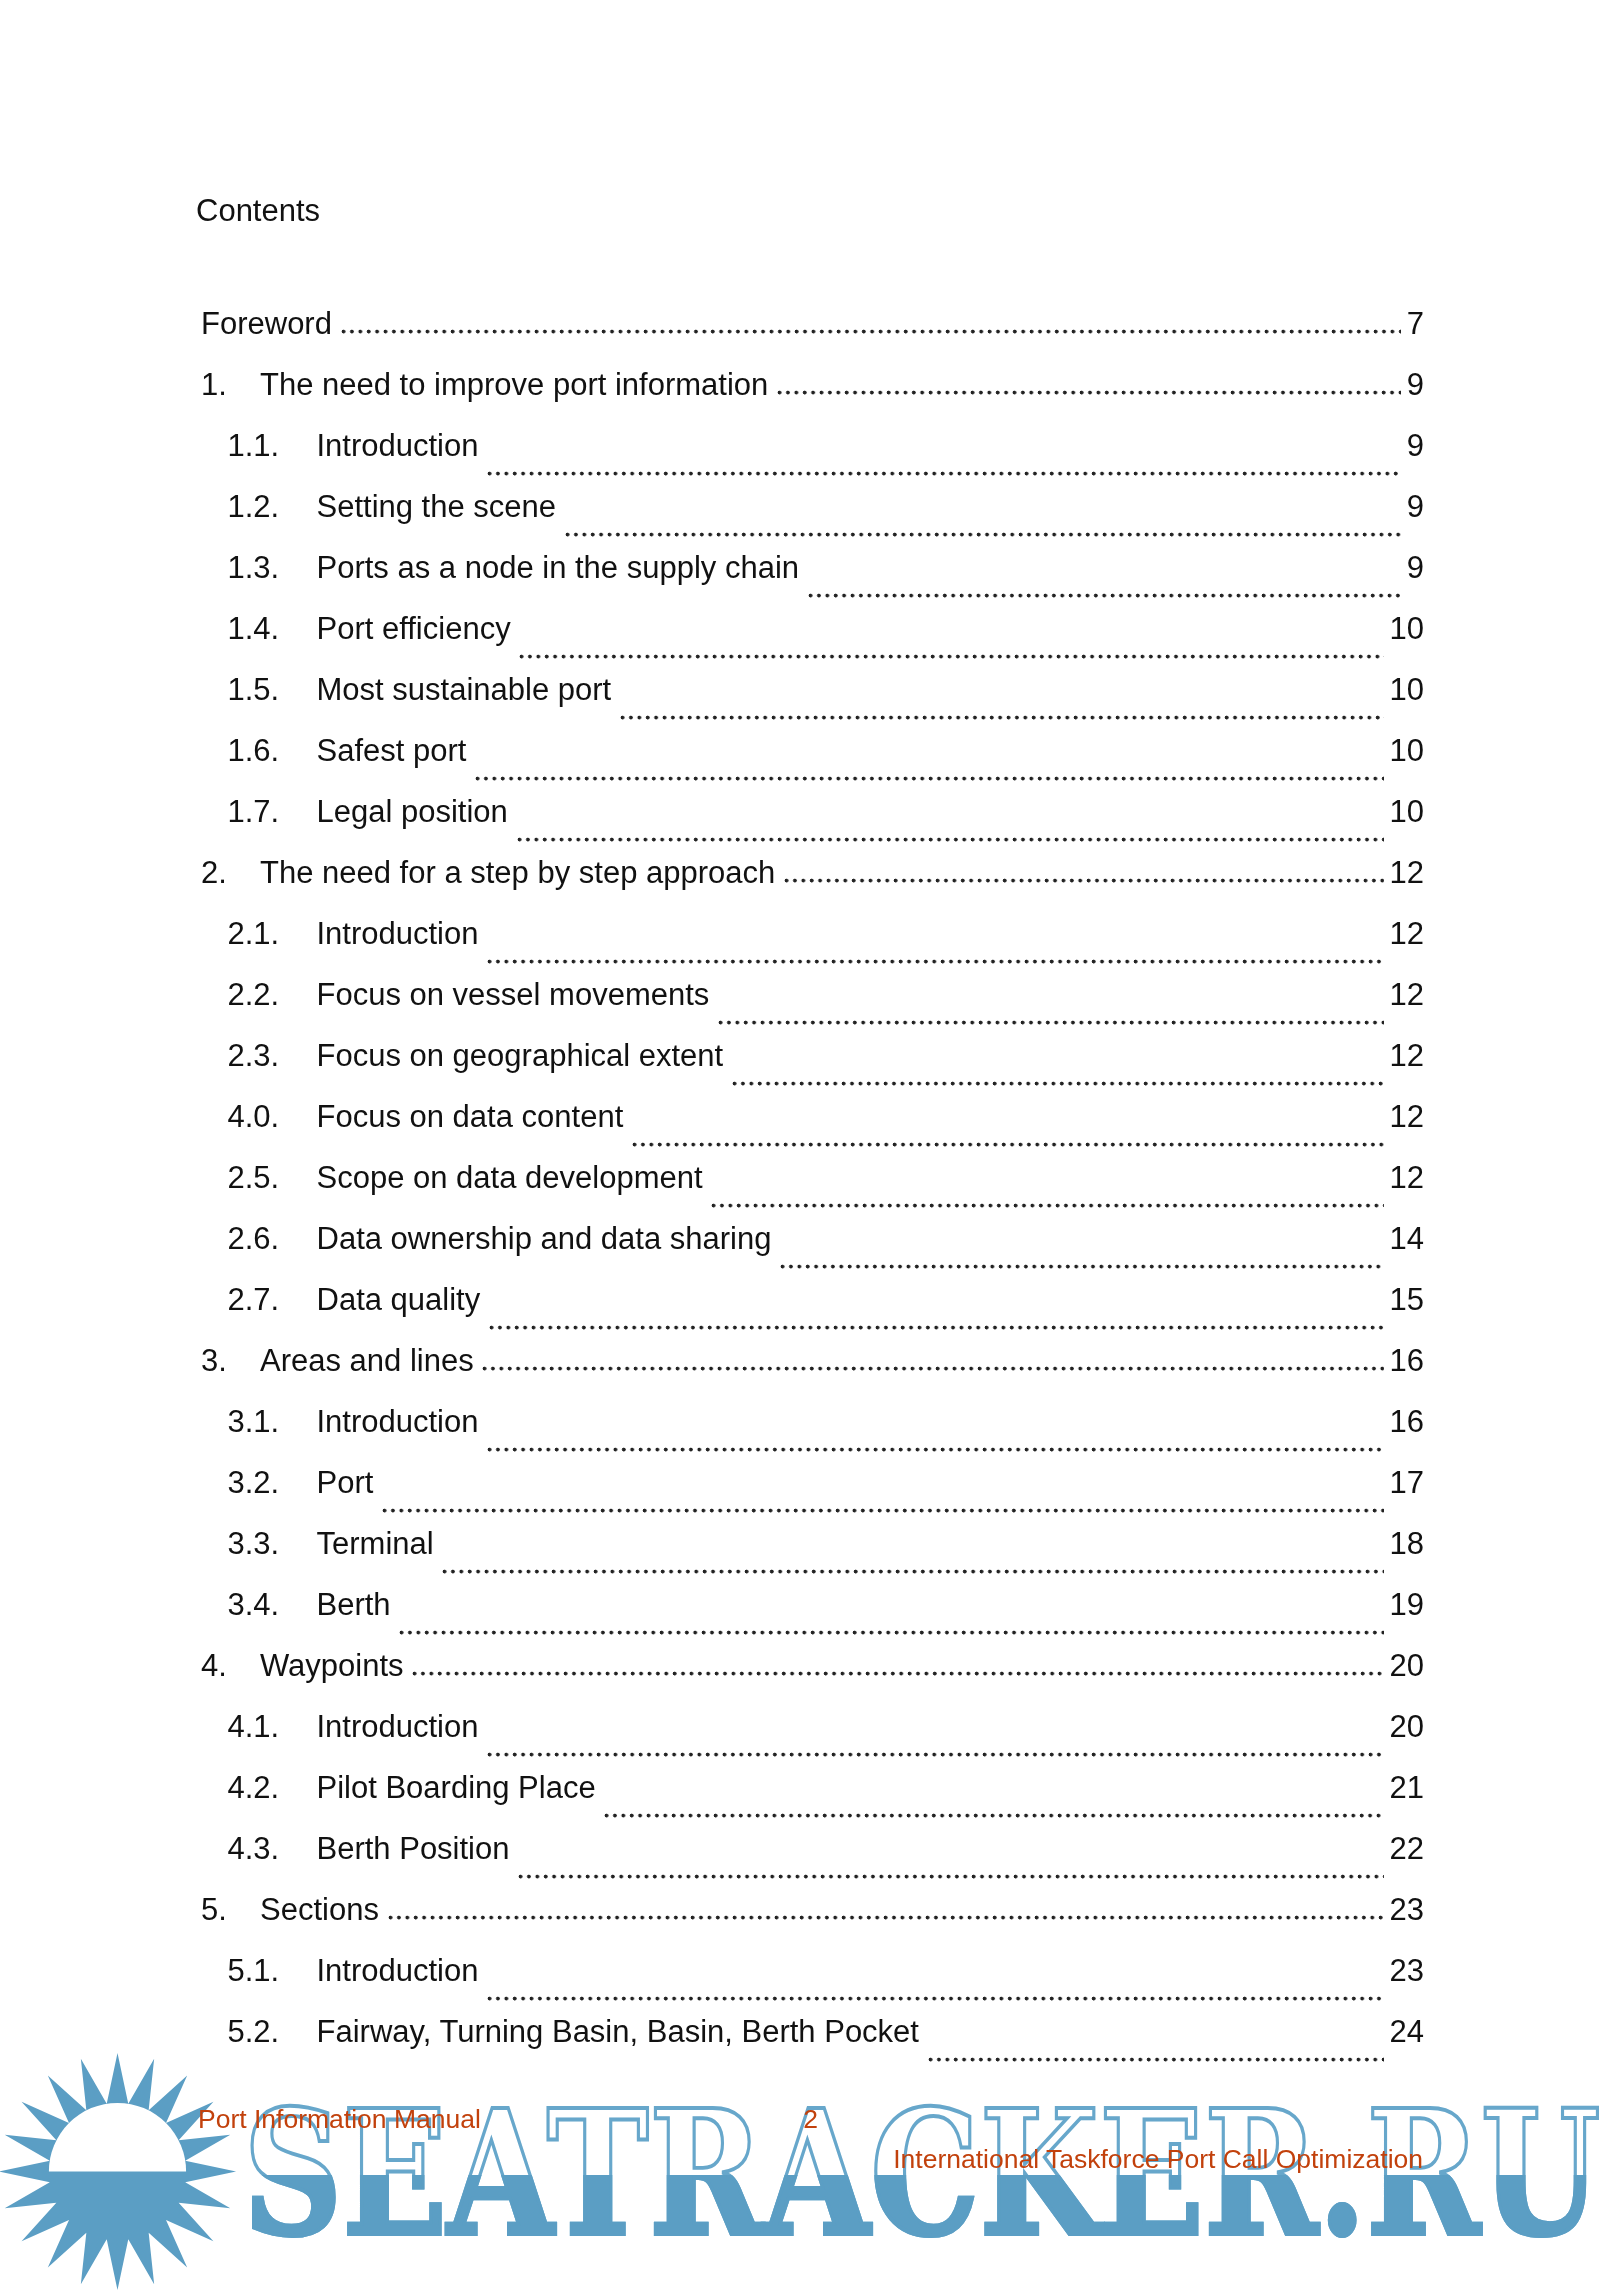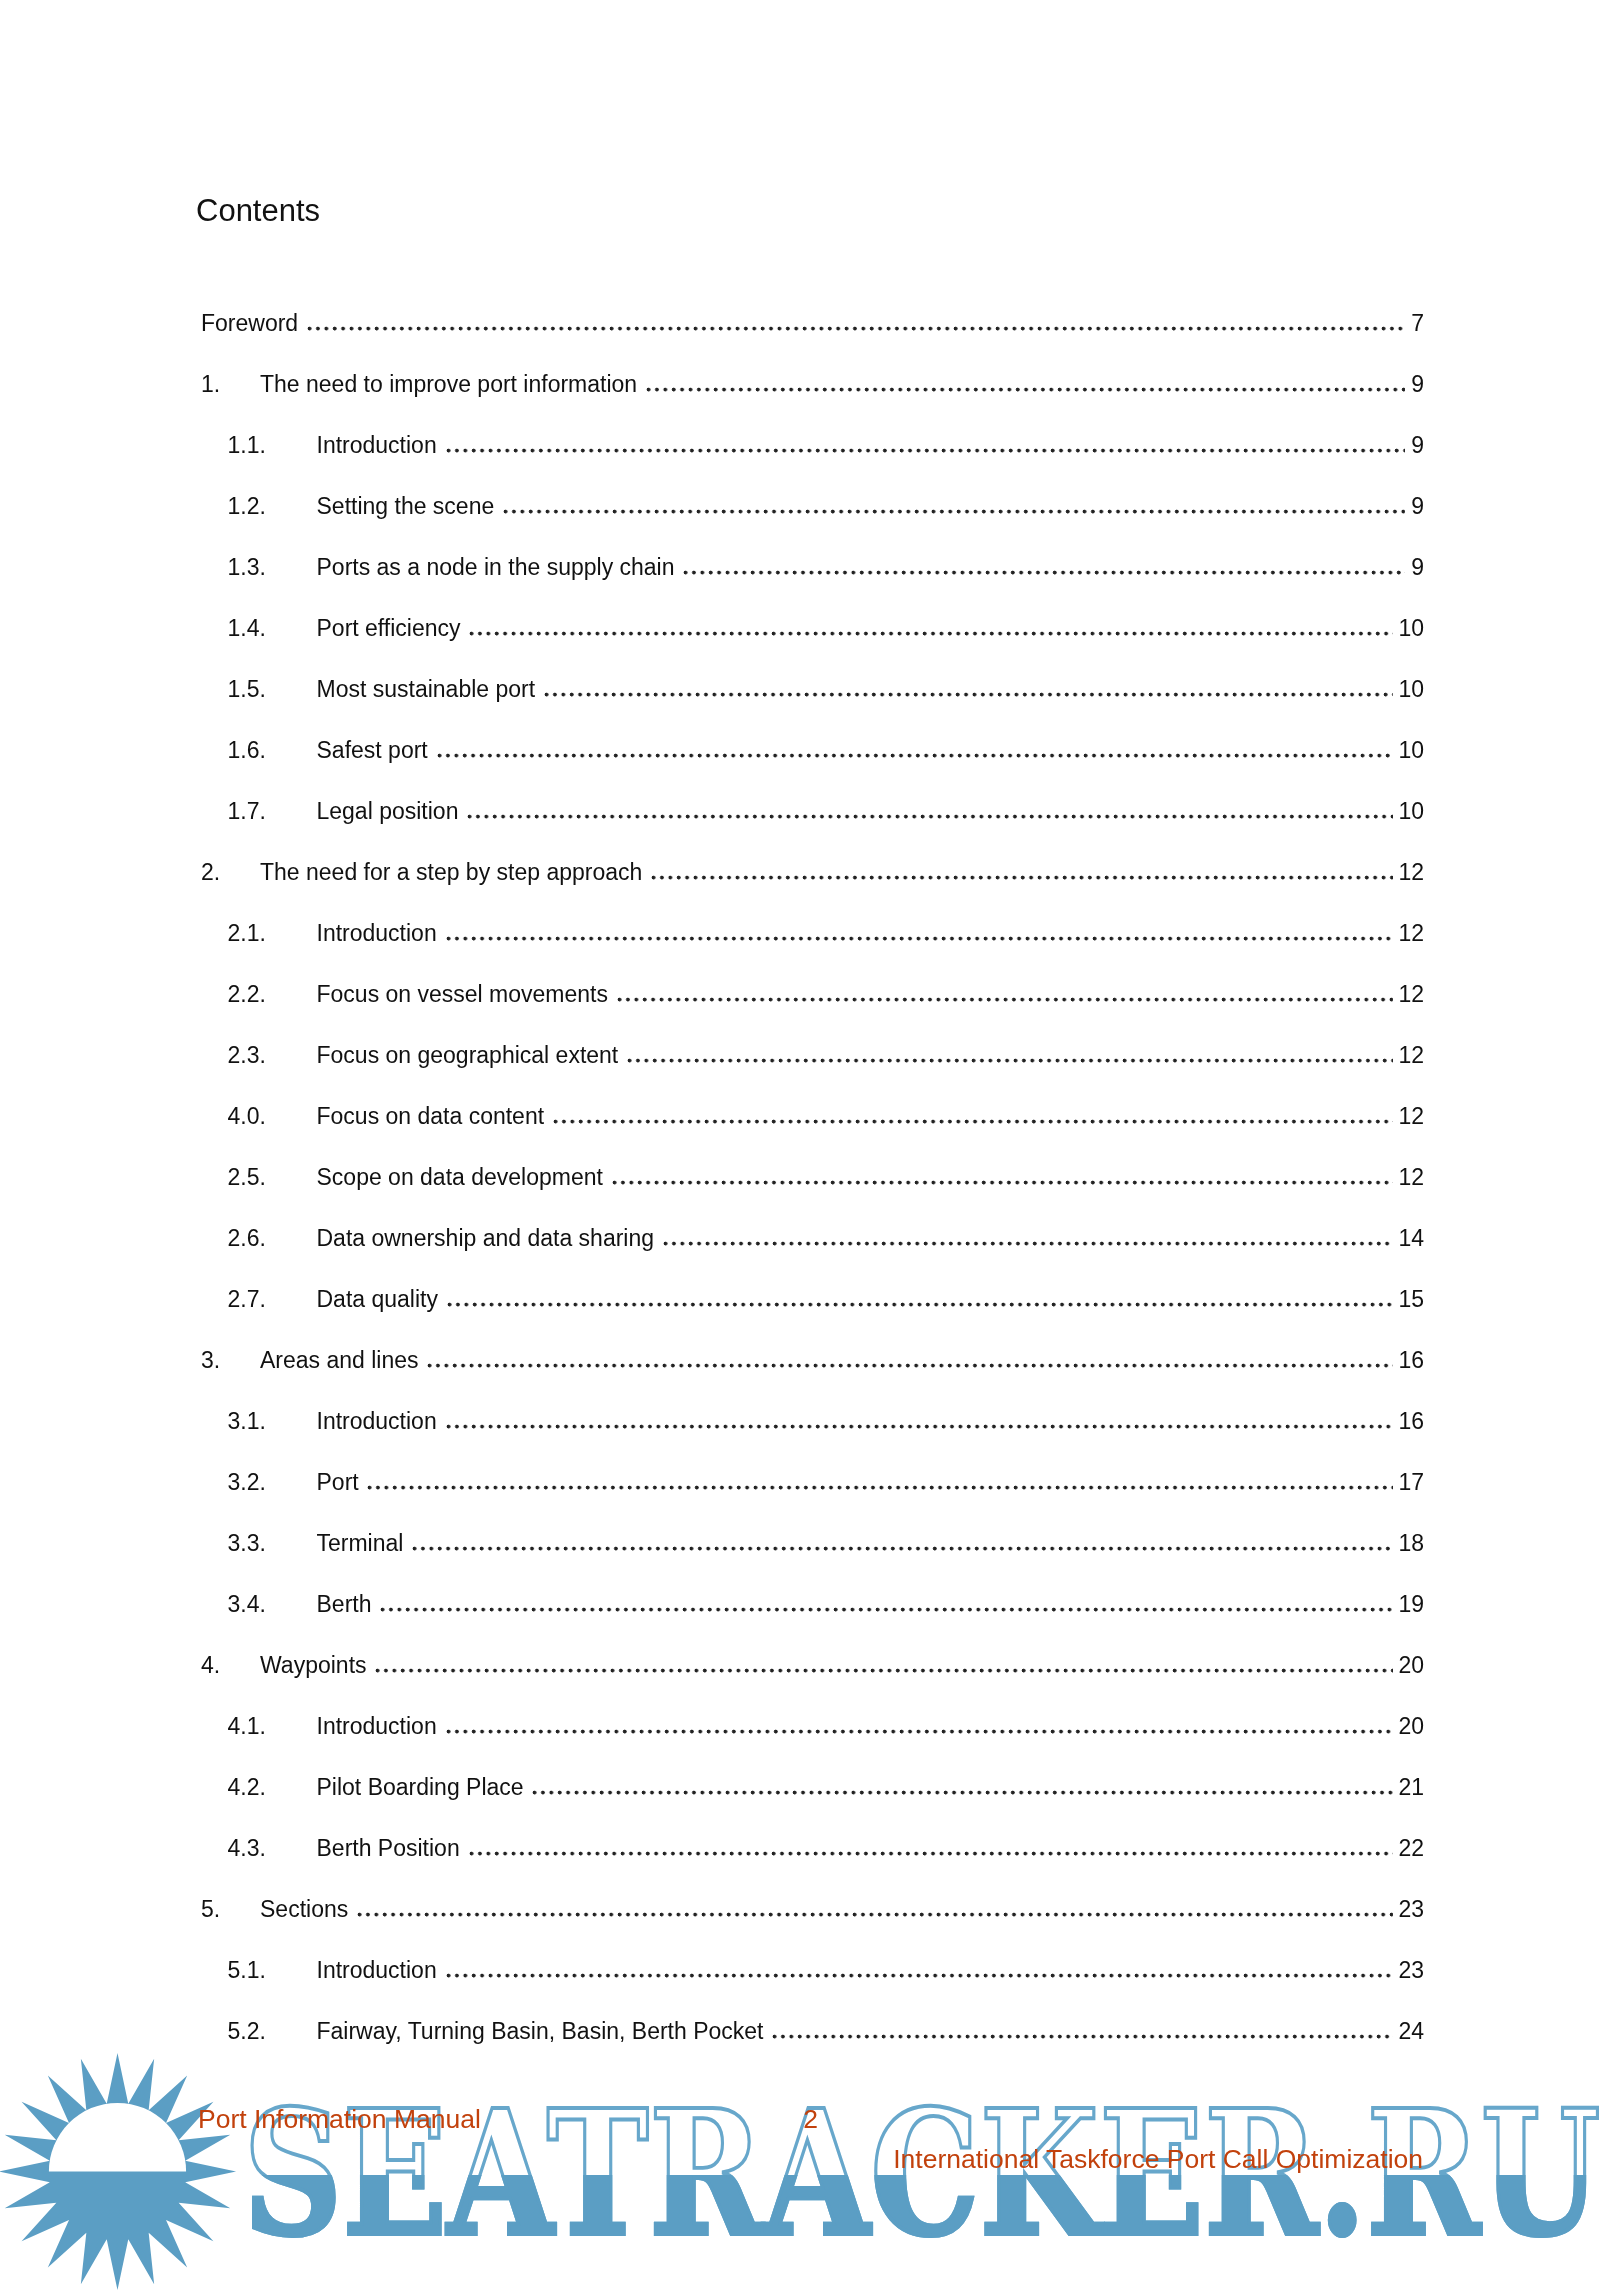--- a/index.html
+++ b/index.html
@@ -25,25 +25,25 @@
   .toc {
     position: absolute;
     left: 201px;
     top: 293px;
     width: 1223px;
   }
   .toc-row {
     display: flex;
     align-items: baseline;
     height: 61px;
-    font-size: 23px;
+    font-size: 31px;
     line-height: 61px;
     white-space: nowrap;
   }
-  .toc-row.level2 { padding-left: 26.5px; }
+  .toc-row.level2 { padding-left: 26.5px; align-items: flex-end; }
   .toc-row .num { flex: 0 0 auto; }
   .toc-row.level1 .num { width: 59px; }
   .toc-row.level2 .num { width: 89px; }
   .toc-row .title { flex: 0 0 auto; }
   .leader {
     flex: 1 1 auto;
     height: 4.9px;
     margin: 0 5.9px 0 8.8px;
     background-image: radial-gradient(circle at 2.5px 2.5px, #222222 1.6px, transparent 2.2px);
     background-size: 8.4px 4.9px;

